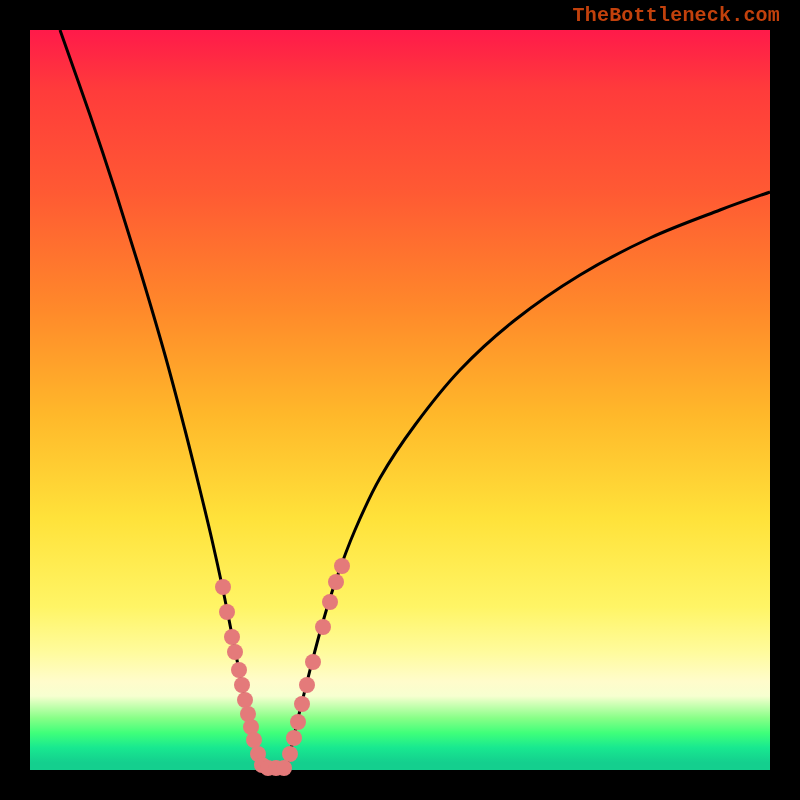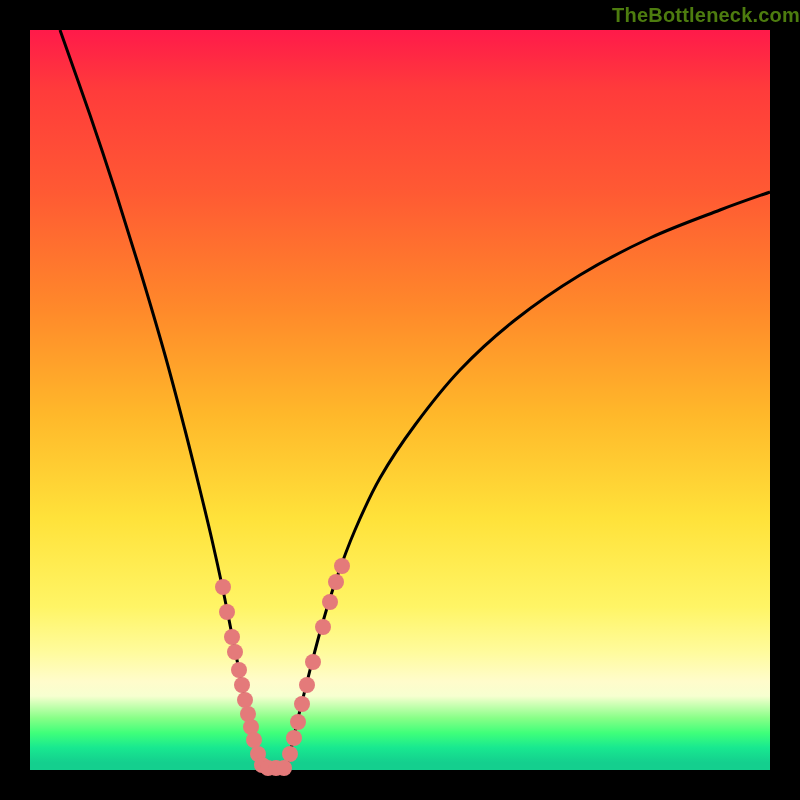--- a/index.html
+++ b/index.html
@@ -39,26 +39,27 @@
       #87ff87 93%,
       #3fff7a 95%,
       #18e890 97%,
       #14cf8e 99%,
       #14cf8e 100%
     );
   }
   .watermark {
     position: absolute;
     top: 4px;
-    right: 0;
+    right: 20px;
     font-size: 20px;
     font-weight: 600;
-    color: #4d7c0f;
+    color: #c2410c;
     letter-spacing: 0.2px;
     user-select: none;
+    font-family: Liberation Mono, monospace;
   }
   svg.curve {
     position: absolute;
     left: 0; top: 0;
     width: 740px;
     height: 740px;
     overflow: visible;
   }
 </style>
 </head>

